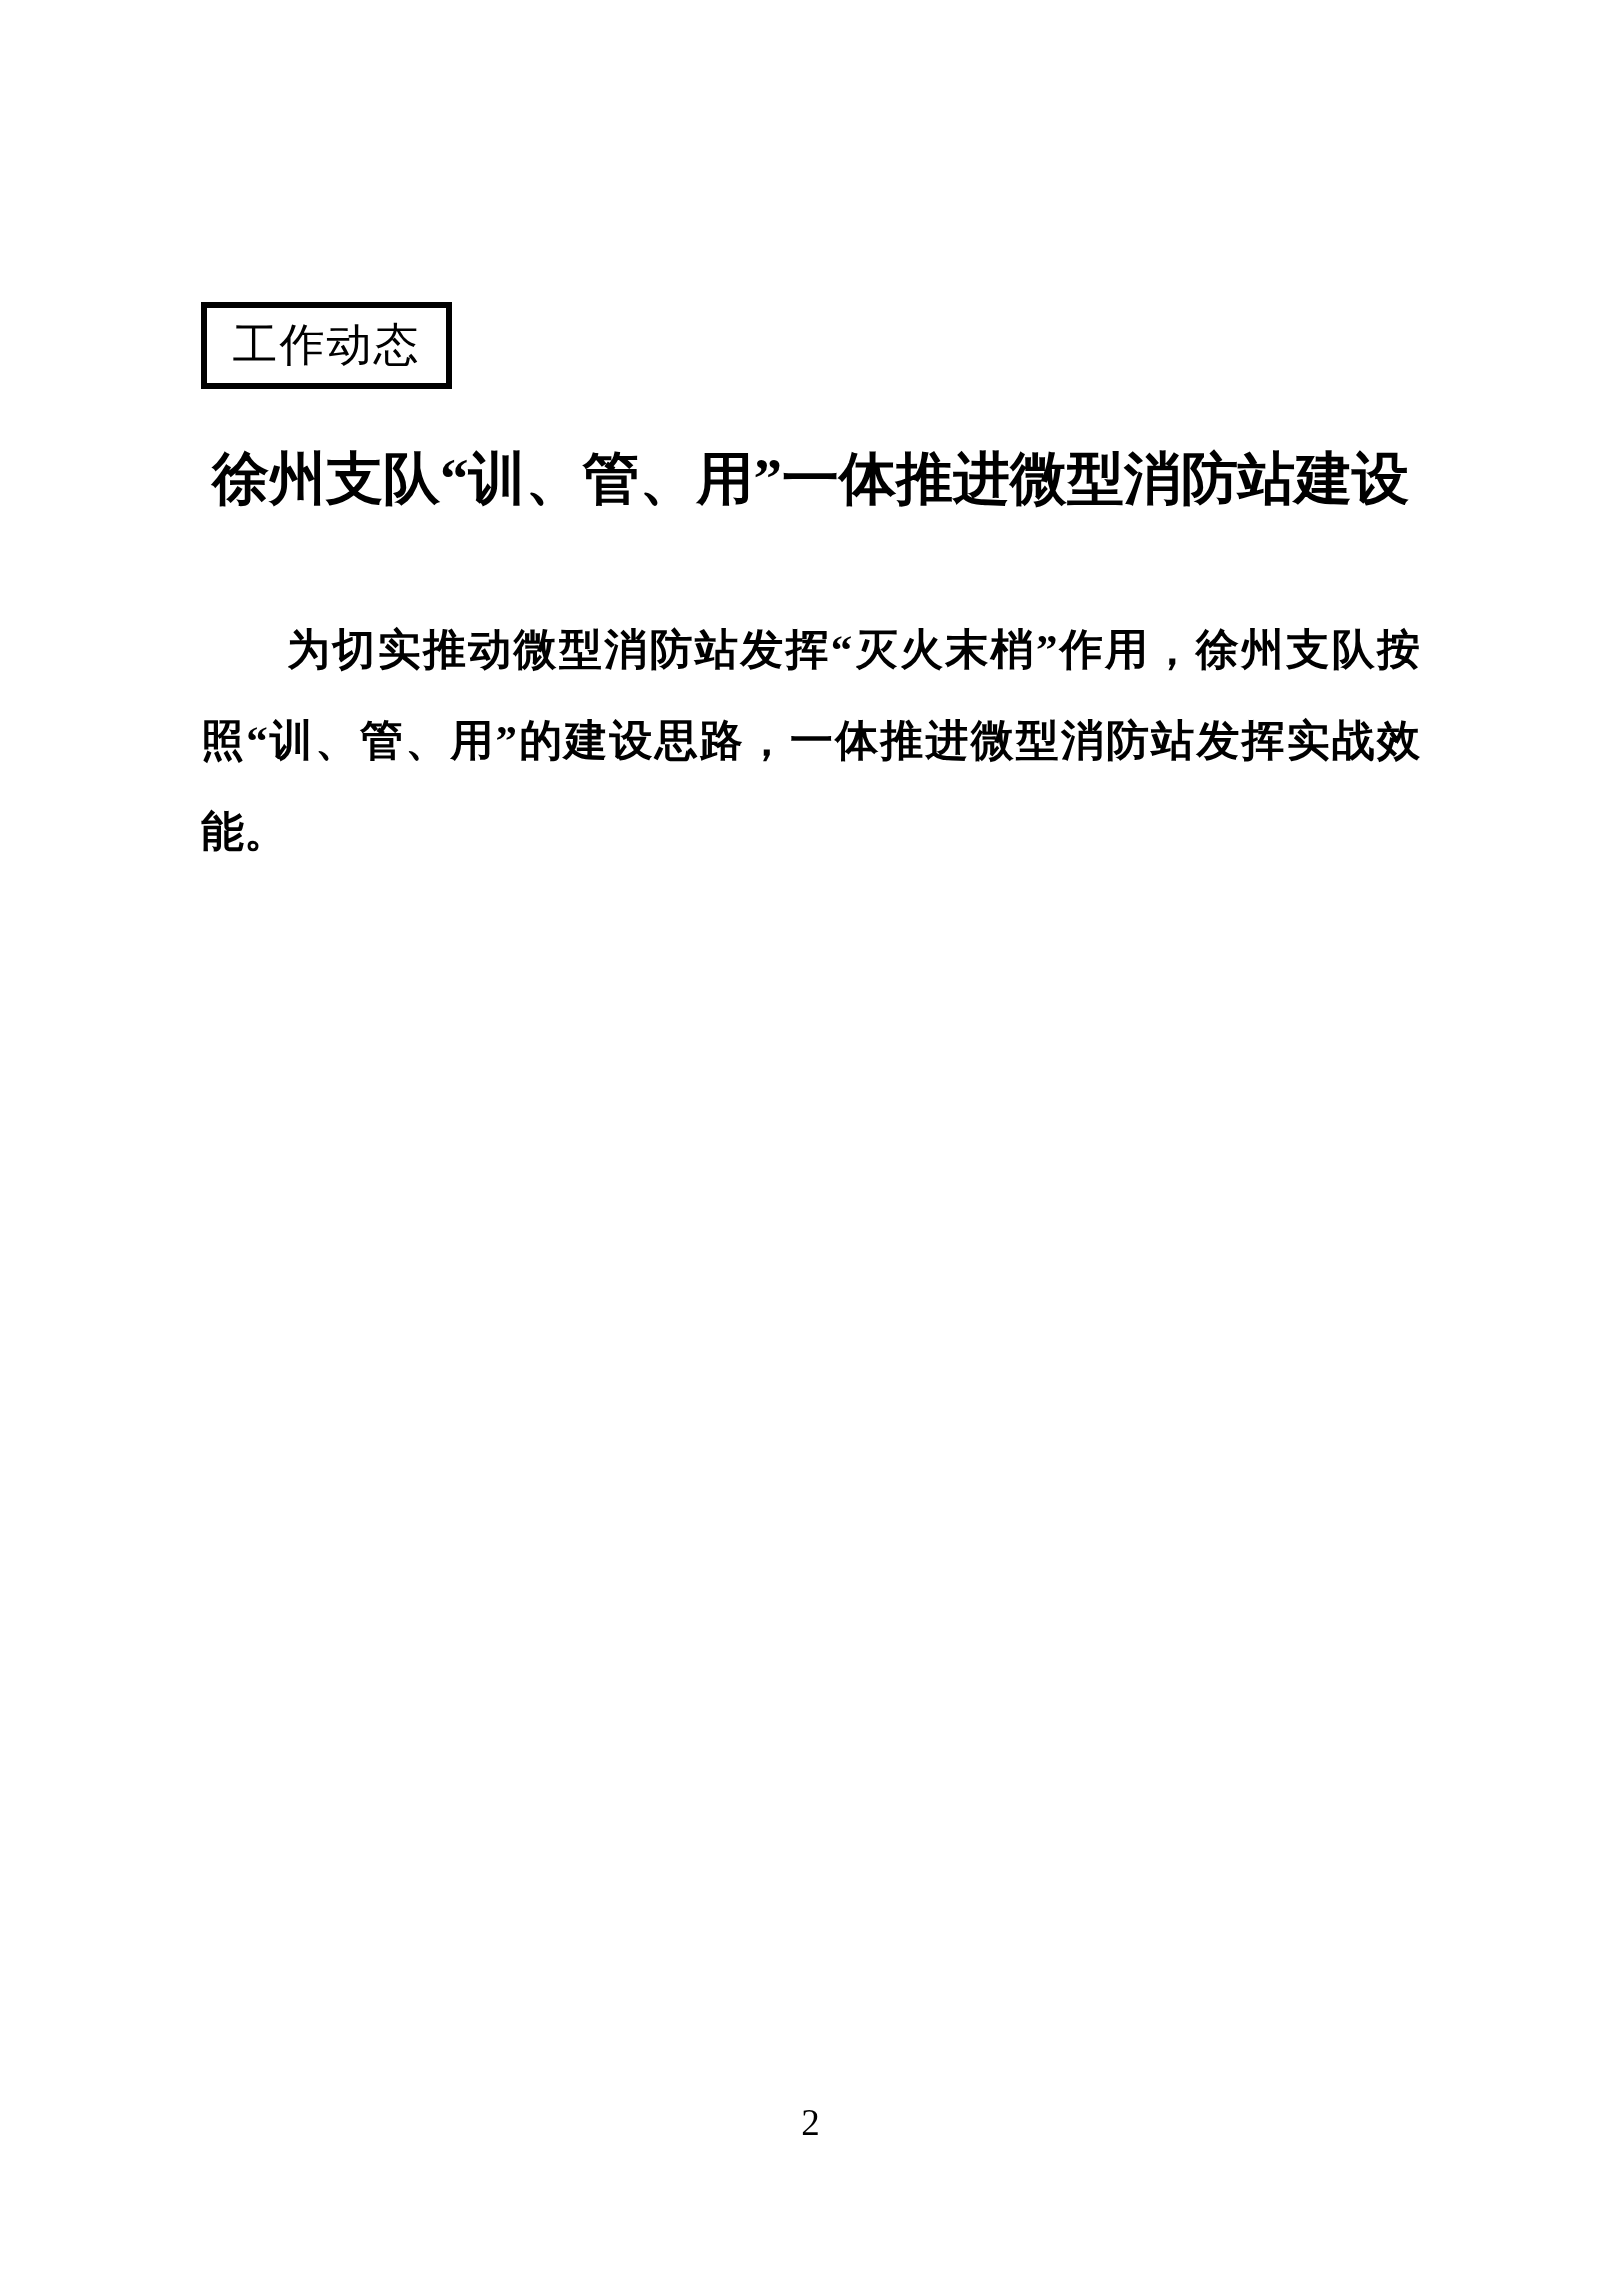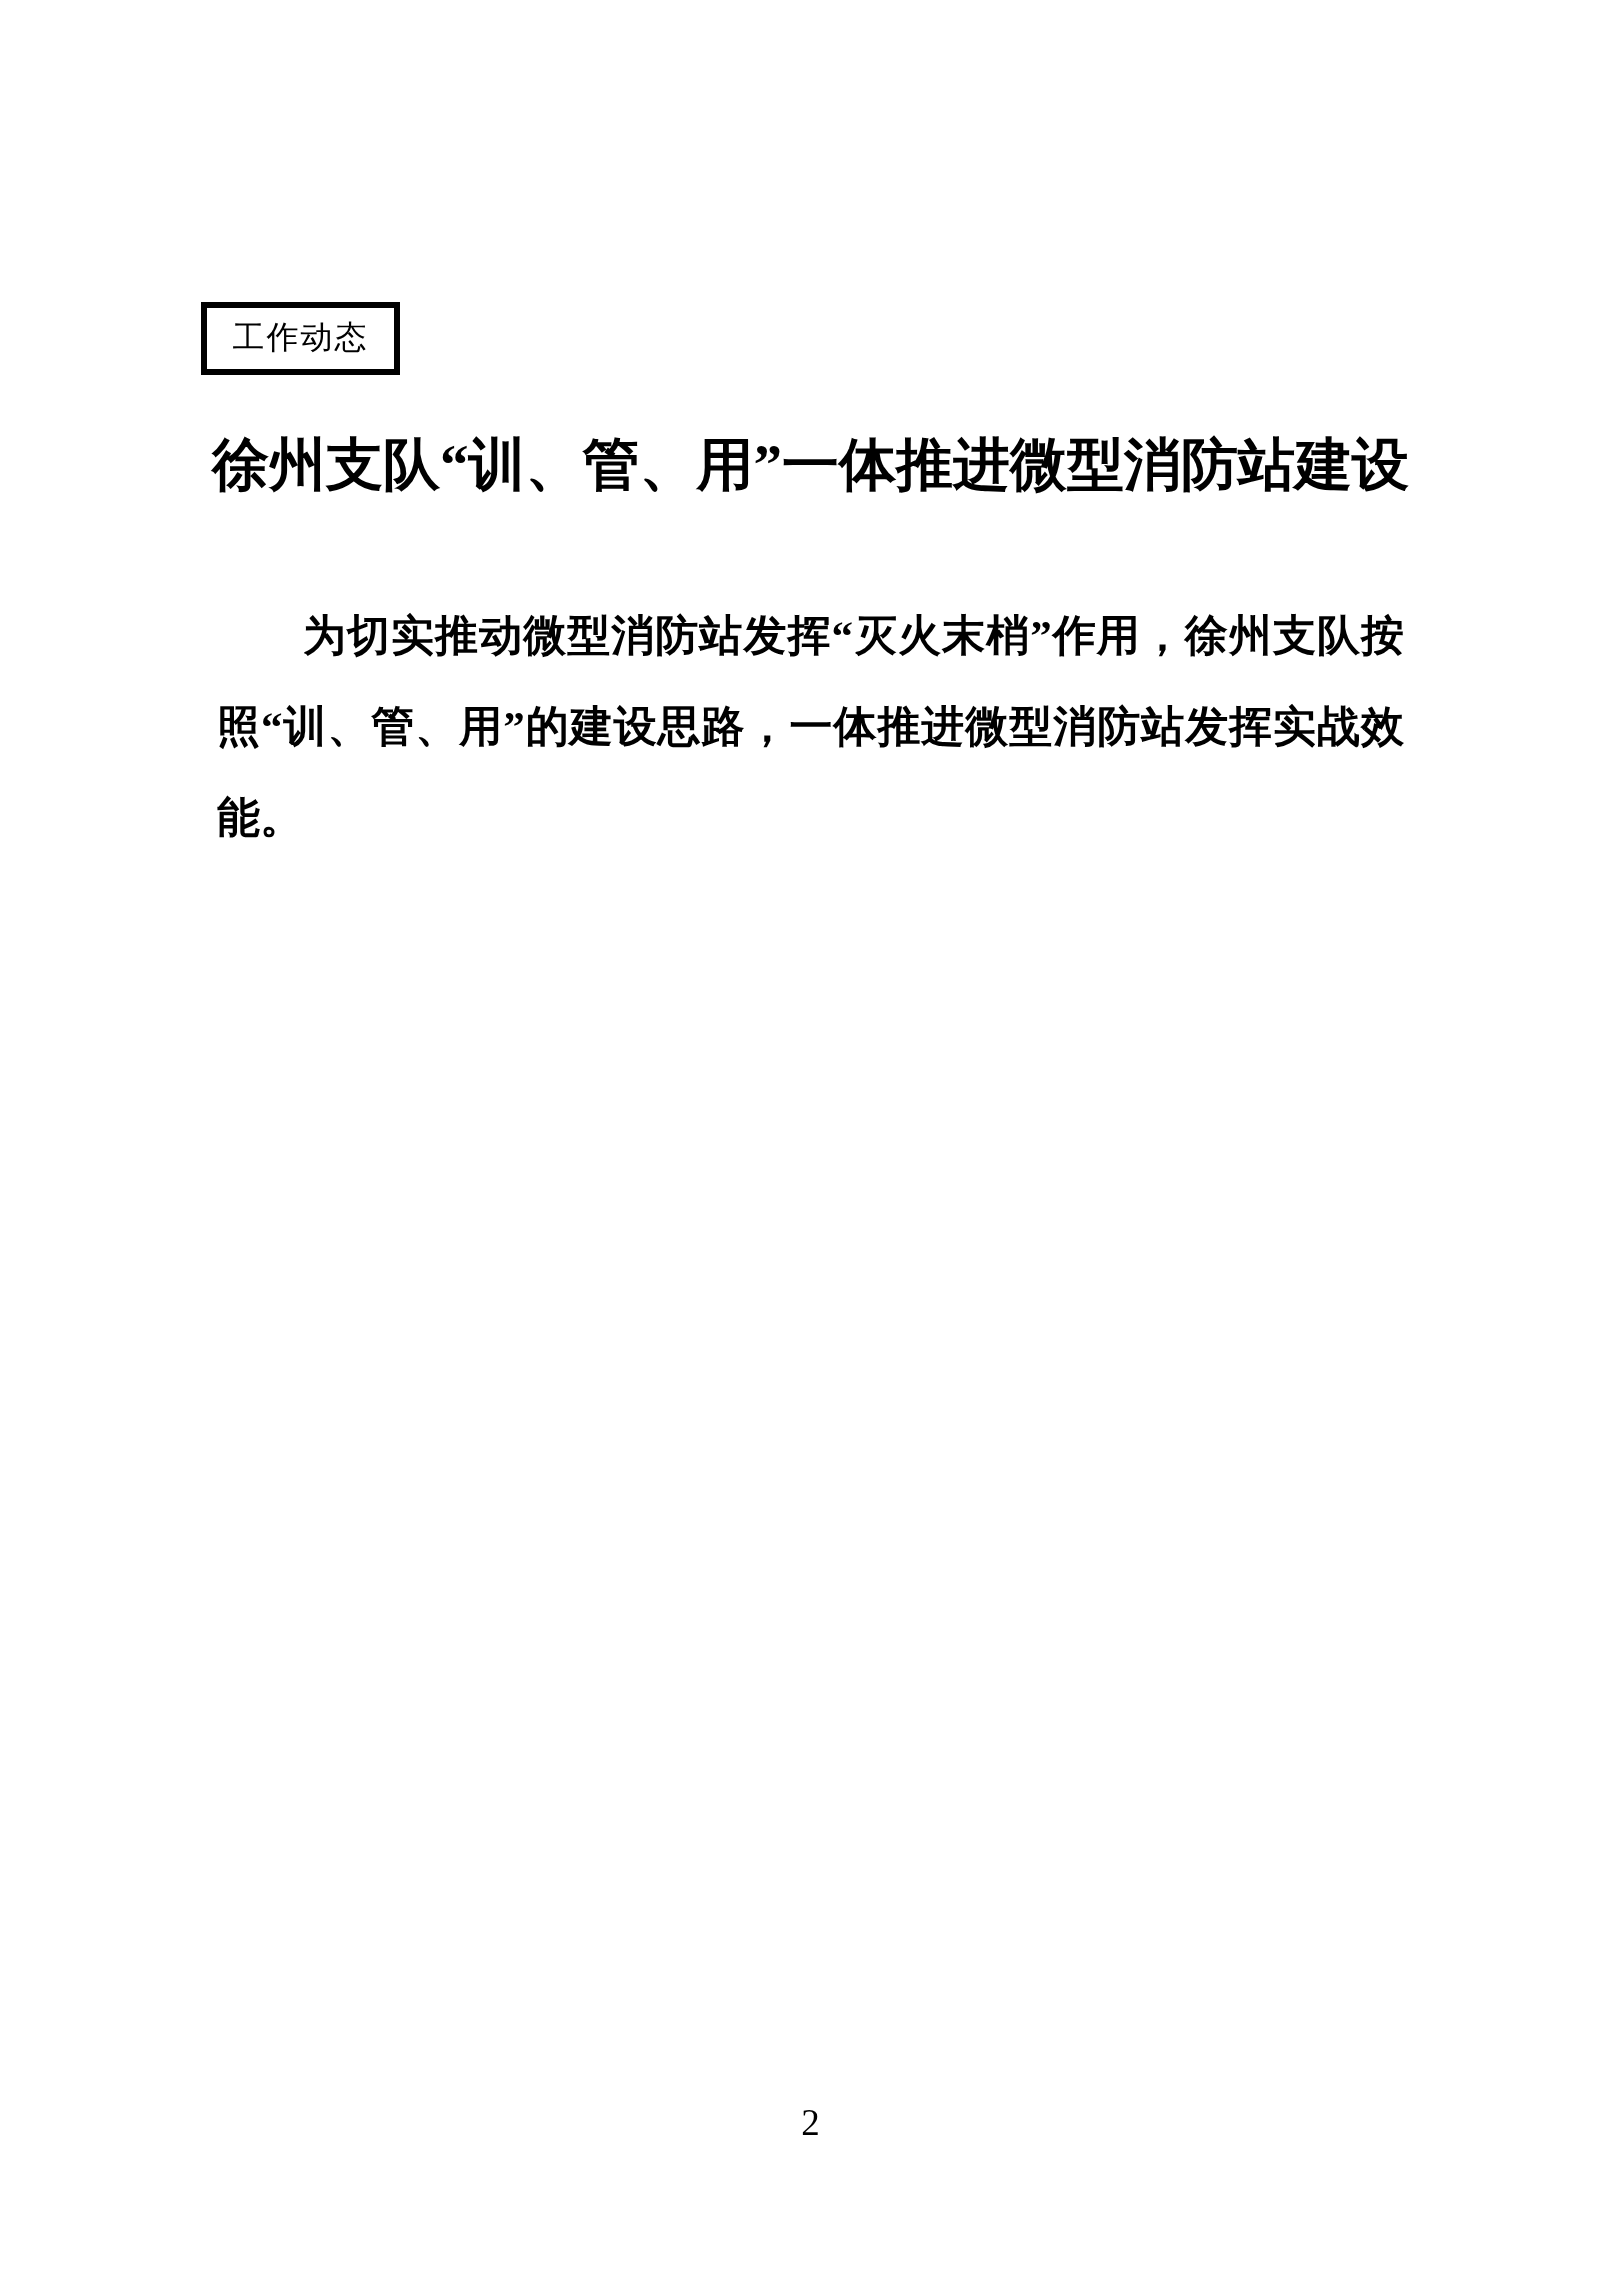--- a/index.html
+++ b/index.html
@@ -23,38 +23,38 @@
     left: 201px;
     right: 201px;
     top: 0;
   }
   .section-box {
     display: inline-block;
     margin-top: 302px;
     border: 6.9px solid #000000;
     padding: 11.8px 25.5px 13.7px 25.5px;
     font-family: "Liberation Sans", "DejaVu Sans", sans-serif;
-    font-size: 32px;
+    font-size: 45px;
     font-weight: 500;
     letter-spacing: 2px;
     line-height: 1.1;
   }
   h1.title {
     margin: 41px 0 0 0;
     font-size: 57px;
     line-height: 98px;
     font-weight: bold;
     text-align: center;
     font-family: Liberation Serif, serif;
   }
   .body-text {
     margin-top: 76px;
   }
   .body-text p {
-    margin: 16px;
+    margin: 0;
     font-size: 43px;
     line-height: 91px;
     font-weight: 600;
     text-align: justify;
     text-indent: 2em;
     word-break: break-all;
     font-family: "Liberation Serif", "DejaVu Serif", serif;
   }
   .page-number {
     position: absolute;

